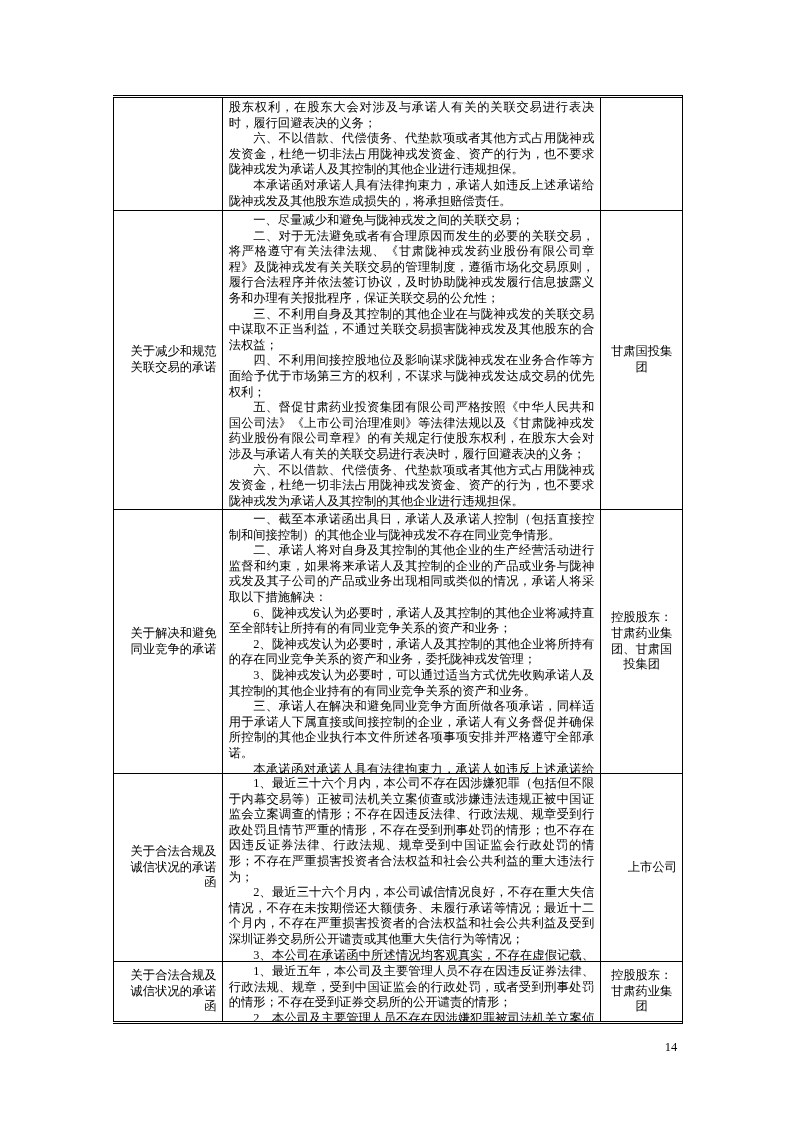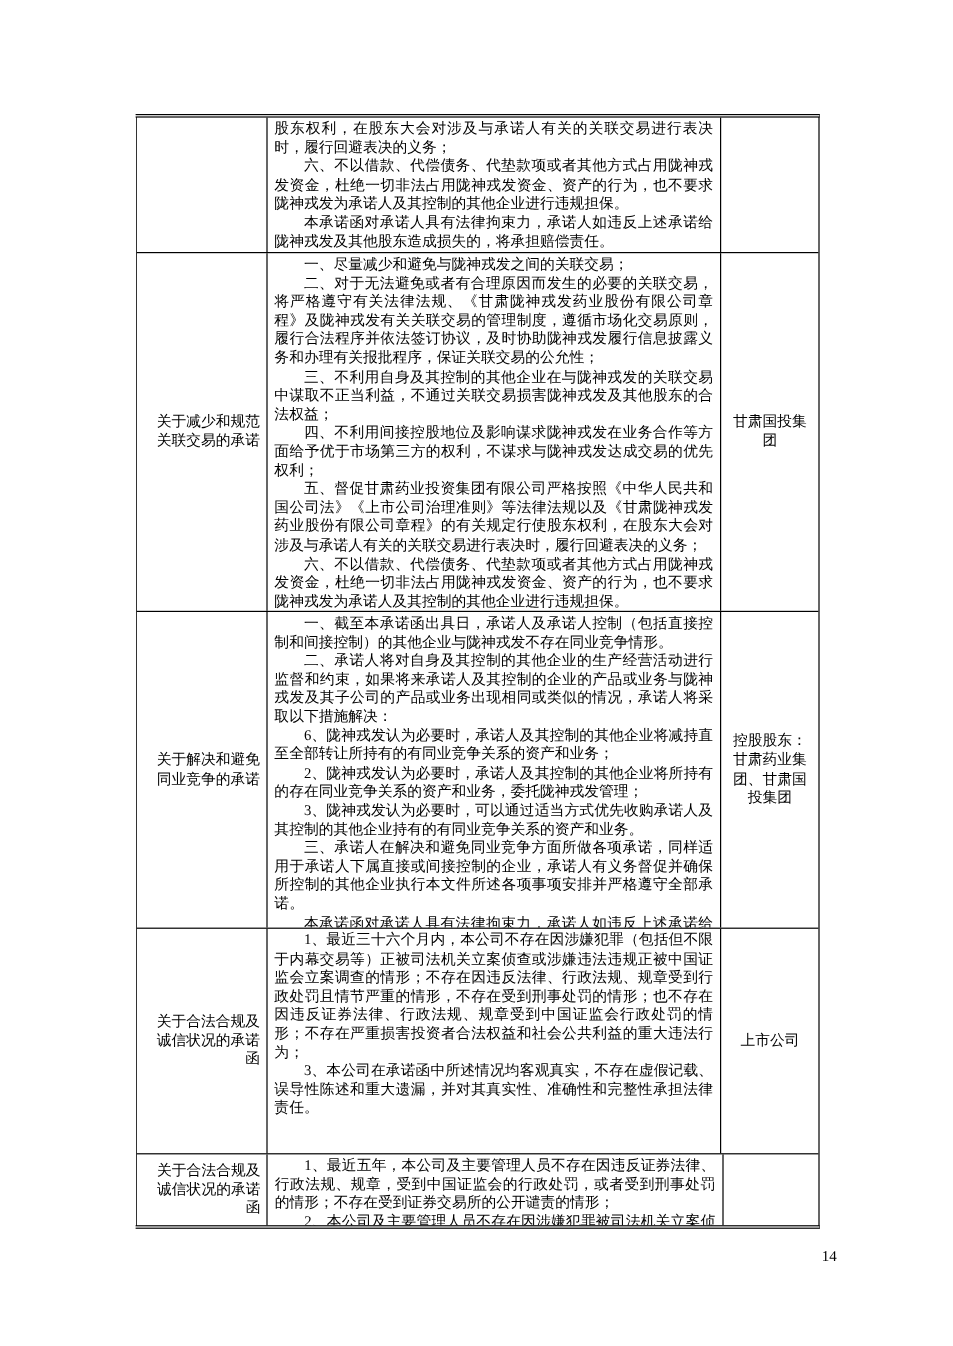--- a/index.html
+++ b/index.html
@@ -32,37 +32,37 @@
     text-align: right; padding: 2px 5px;
     font-size: 12.3px; line-height: 15.6px;
   }
   .c2 {
     width: 380px; border-right: 1px solid #000;
     padding: 2px 6px 1px 6px;
     font-size: 12.3px; line-height: 15.6px;
   }
   .c3 {
     width: 81px;
-    display: flex; align-items: center; justify-content: center;
+    display: flex; align-items: center; justify-content: flex-end;
     text-align: center; padding: 2px 5px;
     font-size: 12.3px; line-height: 15.6px;
   }
   .para {
     text-align: justify;
     text-indent: 2em;
     word-break: break-all;
   }
   .para.noind { text-indent: 0; }
   .r1 { height: 112px; }
   .r2 { height: 299px; }
   .r3 { height: 264px; }
   .r4 { height: 188px; }
   .r5 { height: 60px; }
   .page-number {
-    position: absolute; left: 676px; top: 1040px;
+    position: absolute; left: 656px; top: 1040px;
     width: 30px; text-align: center;
     font-size: 12.5px;
   }
 </style>
 </head>
 <body>
 
 <div class="page">
 
   <div class="doc-table">
@@ -116,34 +116,38 @@
         <span>控股股东：甘肃药业集团、甘肃国投集团</span>
       </div>
     </div>
 
     <div class="trow r4">
       <div class="cell c1">
         <span>关于合法合规及诚信状况的承诺函</span>
       </div>
       <div class="cell c2">
         <p class="para">1、最近三十六个月内，本公司不存在因涉嫌犯罪（包括但不限于内幕交易等）正被司法机关立案侦查或涉嫌违法违规正被中国证监会立案调查的情形；不存在因违反法律、行政法规、规章受到行政处罚且情节严重的情形，不存在受到刑事处罚的情形；也不存在因违反证券法律、行政法规、规章受到中国证监会行政处罚的情形；不存在严重损害投资者合法权益和社会公共利益的重大违法行为；</p>
+        <p class="para">2、最近三十六个月内，本公司诚信情况良好，不存在重大失信情况，不存在未按期偿还大额债务、未履行承诺等情况；最近十二个月内，不存在严重损害投资者的合法权益和社会公共利益及受到深圳证券交易所公开谴责或其他重大失信行为等情况；</p>
         <p class="para">3、本公司在承诺函中所述情况均客观真实，不存在虚假记载、误导性陈述和重大遗漏，并对其真实性、准确性和完整性承担法律责任。</p>
       </div>
       <div class="cell c3">
         <span>上市公司</span>
       </div>
     </div>
 
     <div class="trow r5">
       <div class="cell c1">
         <span>关于合法合规及诚信状况的承诺函</span>
       </div>
       <div class="cell c2">
         <p class="para">1、最近五年，本公司及主要管理人员不存在因违反证券法律、行政法规、规章，受到中国证监会的行政处罚，或者受到刑事处罚的情形；不存在受到证券交易所的公开谴责的情形；</p>
         <p class="para">2、本公司及主要管理人员不存在因涉嫌犯罪被司法机关立案侦查或</p>
       </div>
+      <div class="cell c3">
+        <span>控股股东：甘肃药业集团</span>
+      </div>
     </div>
 
   </div>
 
   <div class="page-number">14</div>
 
 </div>
 
 </body></html>

